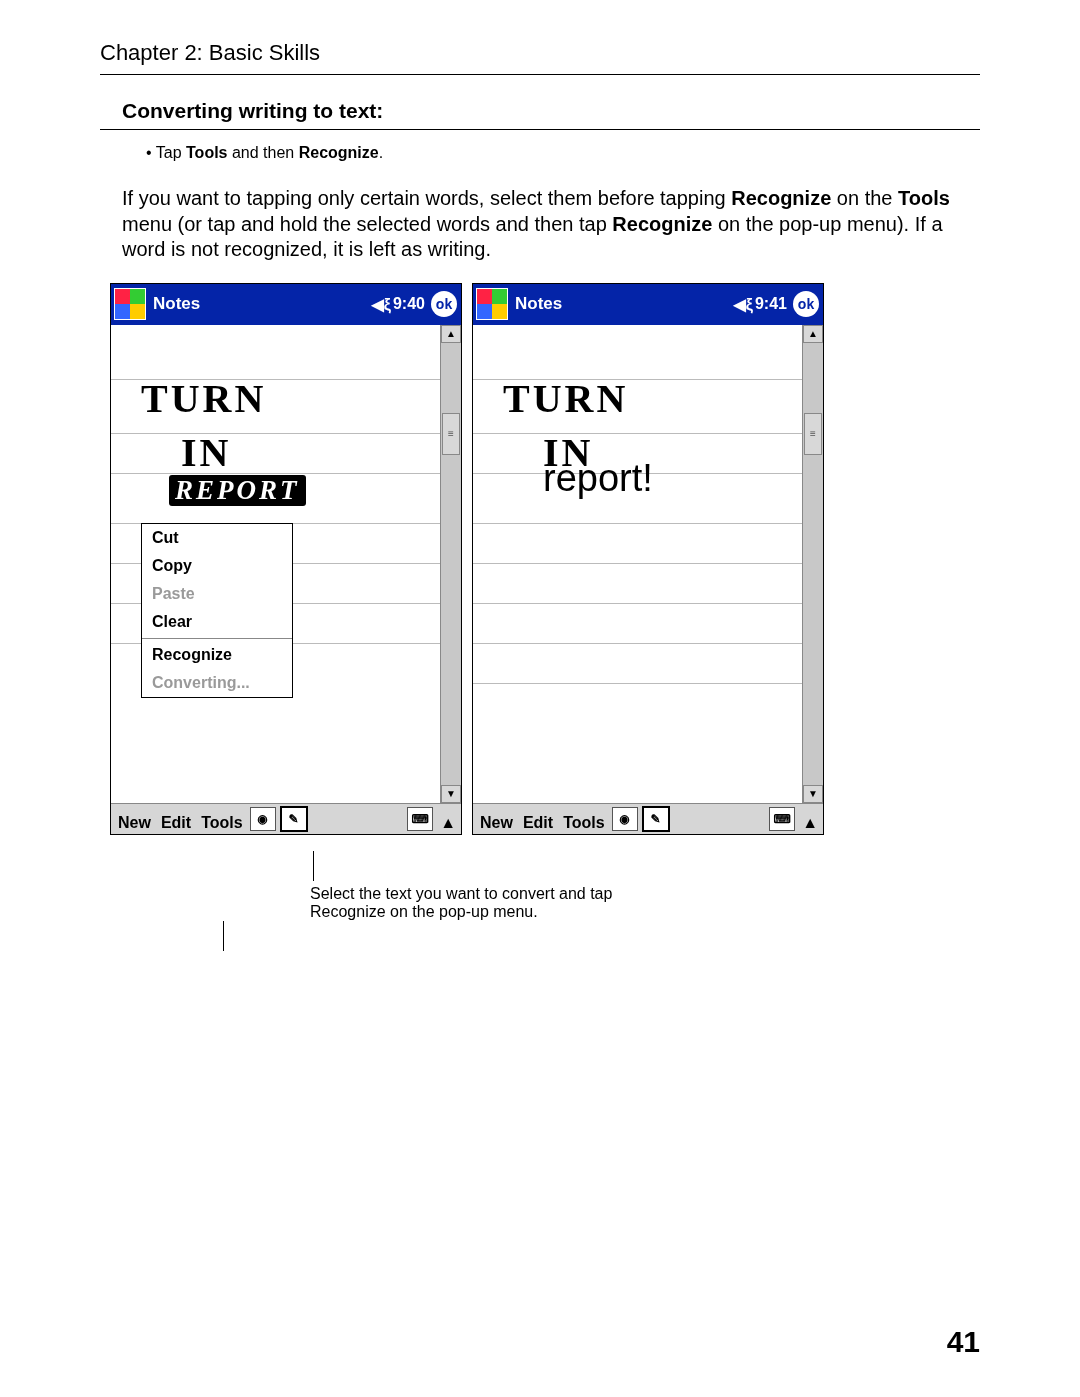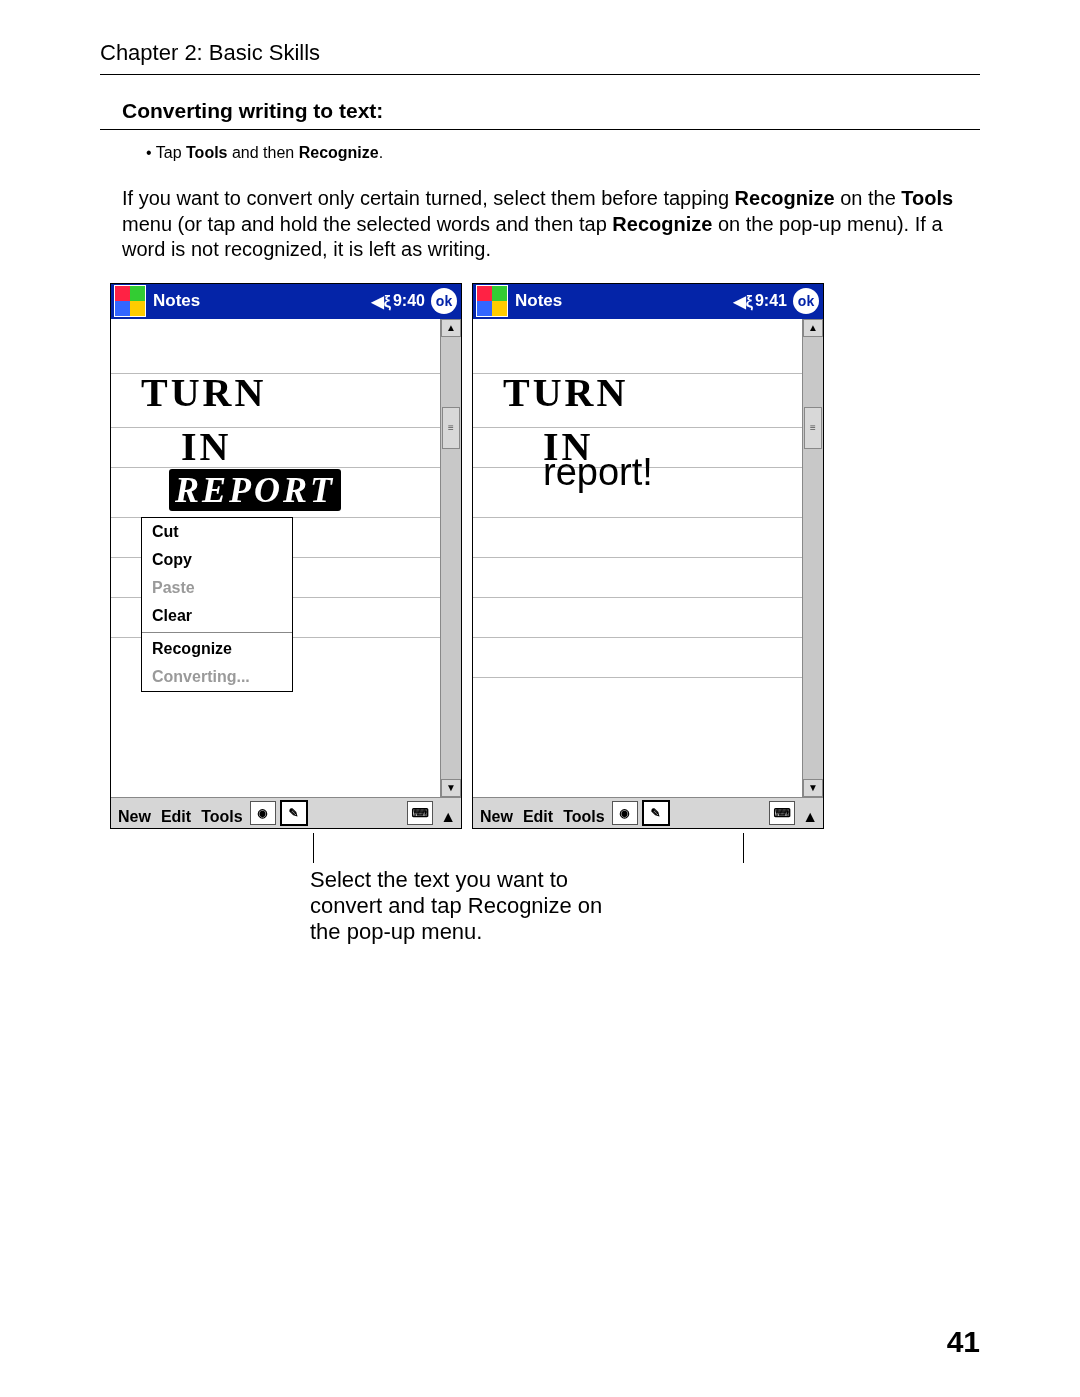--- a/index.html
+++ b/index.html
@@ -58,21 +58,21 @@
   
   .ppc {
     width: 350px;
     border: 1px solid #000;
     background: #fff;
     display: flex;
     flex-direction: column;
   }
   .titlebar {
     background: #0424a8;
-    height: 35px;
+    height: 41px;
     display: flex;
     align-items: center;
     color: #fff;
     font-weight: bold;
     font-size: 17px;
     font-family: Tahoma, Arial, sans-serif;
   }
   .winflag {
     width: 30px; height: 30px; margin: 2px 3px;
     background: #fff;
@@ -175,24 +175,25 @@
   .bottombar .spacer{flex:1;}
   .bb-item{ padding:0 5px;margin-top:8px;}
   .bb-icon{
     width:24px;height:22px;border:1px solid #555;
     display:inline-flex;align-items:center;justify-content:center;
     font-size:12px;margin:0 2px;background:#fff;
   }
   .bb-icon.hl{border:2px solid #000;}
 
   .callouts {
-    margin-top: 4px;
+    margin-top: 16px;
     display:flex;
-    font-size: 22px;
+    font-size: 16px;
     margin-left:10px;
+    flex-direction:column;
   }
   .callout-col {
     display:flex; flex-direction:column;
   }
   .callout-line {
     width:1px; background:#000;
   }
   .callout-text { padding-top:4px; max-width:320px;}
   .page-number {
     position:absolute;
@@ -207,21 +208,21 @@
 
   <div class="chap-header">Chapter 2: Basic Skills</div>
 
   <div class="section-title">Converting writing to text:</div>
 
   <div class="bullet-row">
     <span>Tap </span><span class="bold">Tools</span><span> and then </span><span class="bold">Recognize</span><span>.</span>
   </div>
 
   <div class="body-para">
-    <span>If you want to convert only certain turned, select them before tapping </span><span class="bold">Recognize</span><span> on the </span><span class="bold">Tools</span><span> menu (or tap and hold the selected words and then tap </span><span class="bold">Recognize</span><span> on the pop-up menu). If a word is not recognized, it is left as writing.</span>
+    <span>If you want to tapping only certain words, select them before tapping </span><span class="bold">Recognize</span><span> on the </span><span class="bold">Tools</span><span> menu (or tap and hold the selected words and then tap </span><span class="bold">Recognize</span><span> on the pop-up menu). If a word is not recognized, it is left as writing.</span>
   </div>
 
   <div class="shots-row">
 
     <div class="ppc">
       <div class="titlebar">
         <div class="winflag">
           <span class="wf-r"></span>
             <span class="wf-g"></span>
             <span class="wf-b"></span>
@@ -236,21 +237,21 @@
         <div class="canvas">
           <div class="ruled" style="top:54px"></div>
           <div class="ruled" style="top:108px"></div>
           <div class="ruled" style="top:148px"></div>
           <div class="ruled" style="top:198px"></div>
           <div class="ruled" style="top:238px"></div>
           <div class="ruled" style="top:278px"></div>
           <div class="ruled" style="top:318px"></div>
           <div class="handwriting" style="top:50px; left:30px;">TURN</div>
           <div class="handwriting" style="top:104px; left:70px;">IN</div>
-          <div class="handwriting selected-word" style="top:150px; left:58px; font-size:36px;">REPORT</div>
+          <div class="handwriting selected-word" style="top:150px; left:58px; font-size:27px;">REPORT</div>
 
           <div class="context-menu">
             <div>Cut</div>
             <div>Copy</div>
             <div class="disabled">Paste</div>
             <div>Clear</div>
             <div class="sep"></div>
             <div>Recognize</div>
             <div class="disabled">Converting...</div>
           </div>

